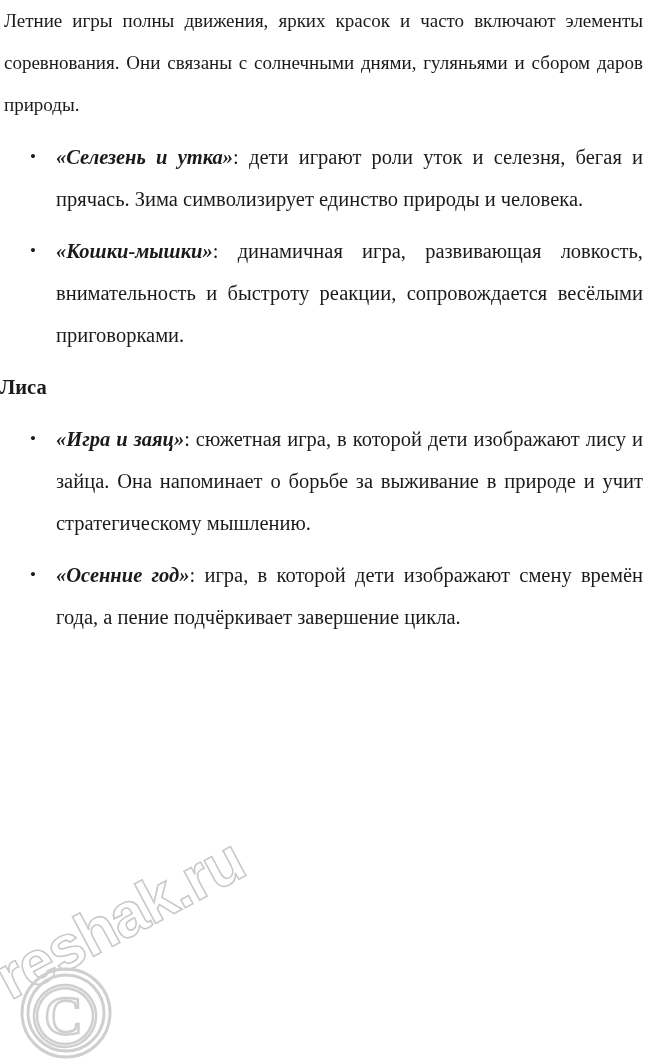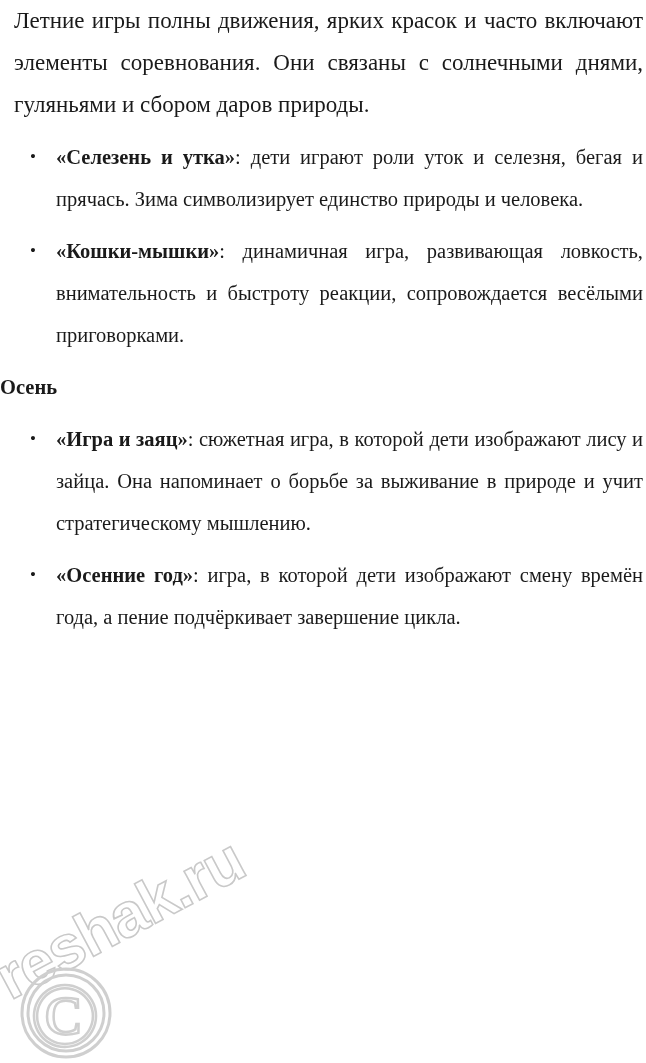--- a/index.html
+++ b/index.html
@@ -20,22 +20,22 @@
     padding: 0;
   }
 
   .doc-body {
     position: relative;
     z-index: 2;
     padding: 0 3px 0 0;
   }
 
   p.para {
-    margin: 0 0 10px 14px;
-    font-size: 23px;
+    margin: 0 0 10px 4px;
+    font-size: 19px;
     line-height: 42px;
     text-align: justify;
     text-justify: inter-word;
     hyphens: none;
   }
 
   p.para:last-child {
     margin-bottom: 0;
   }
 
@@ -70,20 +70,21 @@
   ul.bullets li .bullet-dot {
     position: absolute;
     left: 30px;
     top: 0;
     line-height: 42px;
     font-size: 17px;
   }
 
   .term {
     font-weight: bold;
+    font-style: italic;
   }
 
   
   .watermark {
     position: absolute;
     left: 0;
     top: 880px;
     width: 260px;
     height: 183px;
     z-index: 1;
@@ -145,21 +146,21 @@
     <ul class="bullets">
       <li>
         <span class="bullet-dot">•</span><span class="term">«Селезень и утка»</span><span>: дети играют роли уток и селезня, бегая и прячась. Зима символизирует единство природы и человека.</span>
       </li>
       <li>
         <span class="bullet-dot">•</span><span class="term">«Кошки-мышки»</span><span>: динамичная игра, развивающая ловкость, внимательность и быстроту реакции, сопровождается весёлыми приговорками.</span>
       </li>
     </ul>
 
 
-    <h2 class="heading">Осень</h2>
+    <h2 class="heading">Лиса</h2>
 
 
     <ul class="bullets">
       <li>
         <span class="bullet-dot">•</span><span class="term">«Игра и заяц»</span><span>: сюжетная игра, в которой дети изображают лису и зайца. Она напоминает о борьбе за выживание в природе и учит стратегическому мышлению.</span>
       </li>
       <li>
         <span class="bullet-dot">•</span><span class="term">«Осенние год»</span><span>: игра, в которой дети изображают смену времён года, а пение подчёркивает завершение цикла.</span>
       </li>
     </ul>

